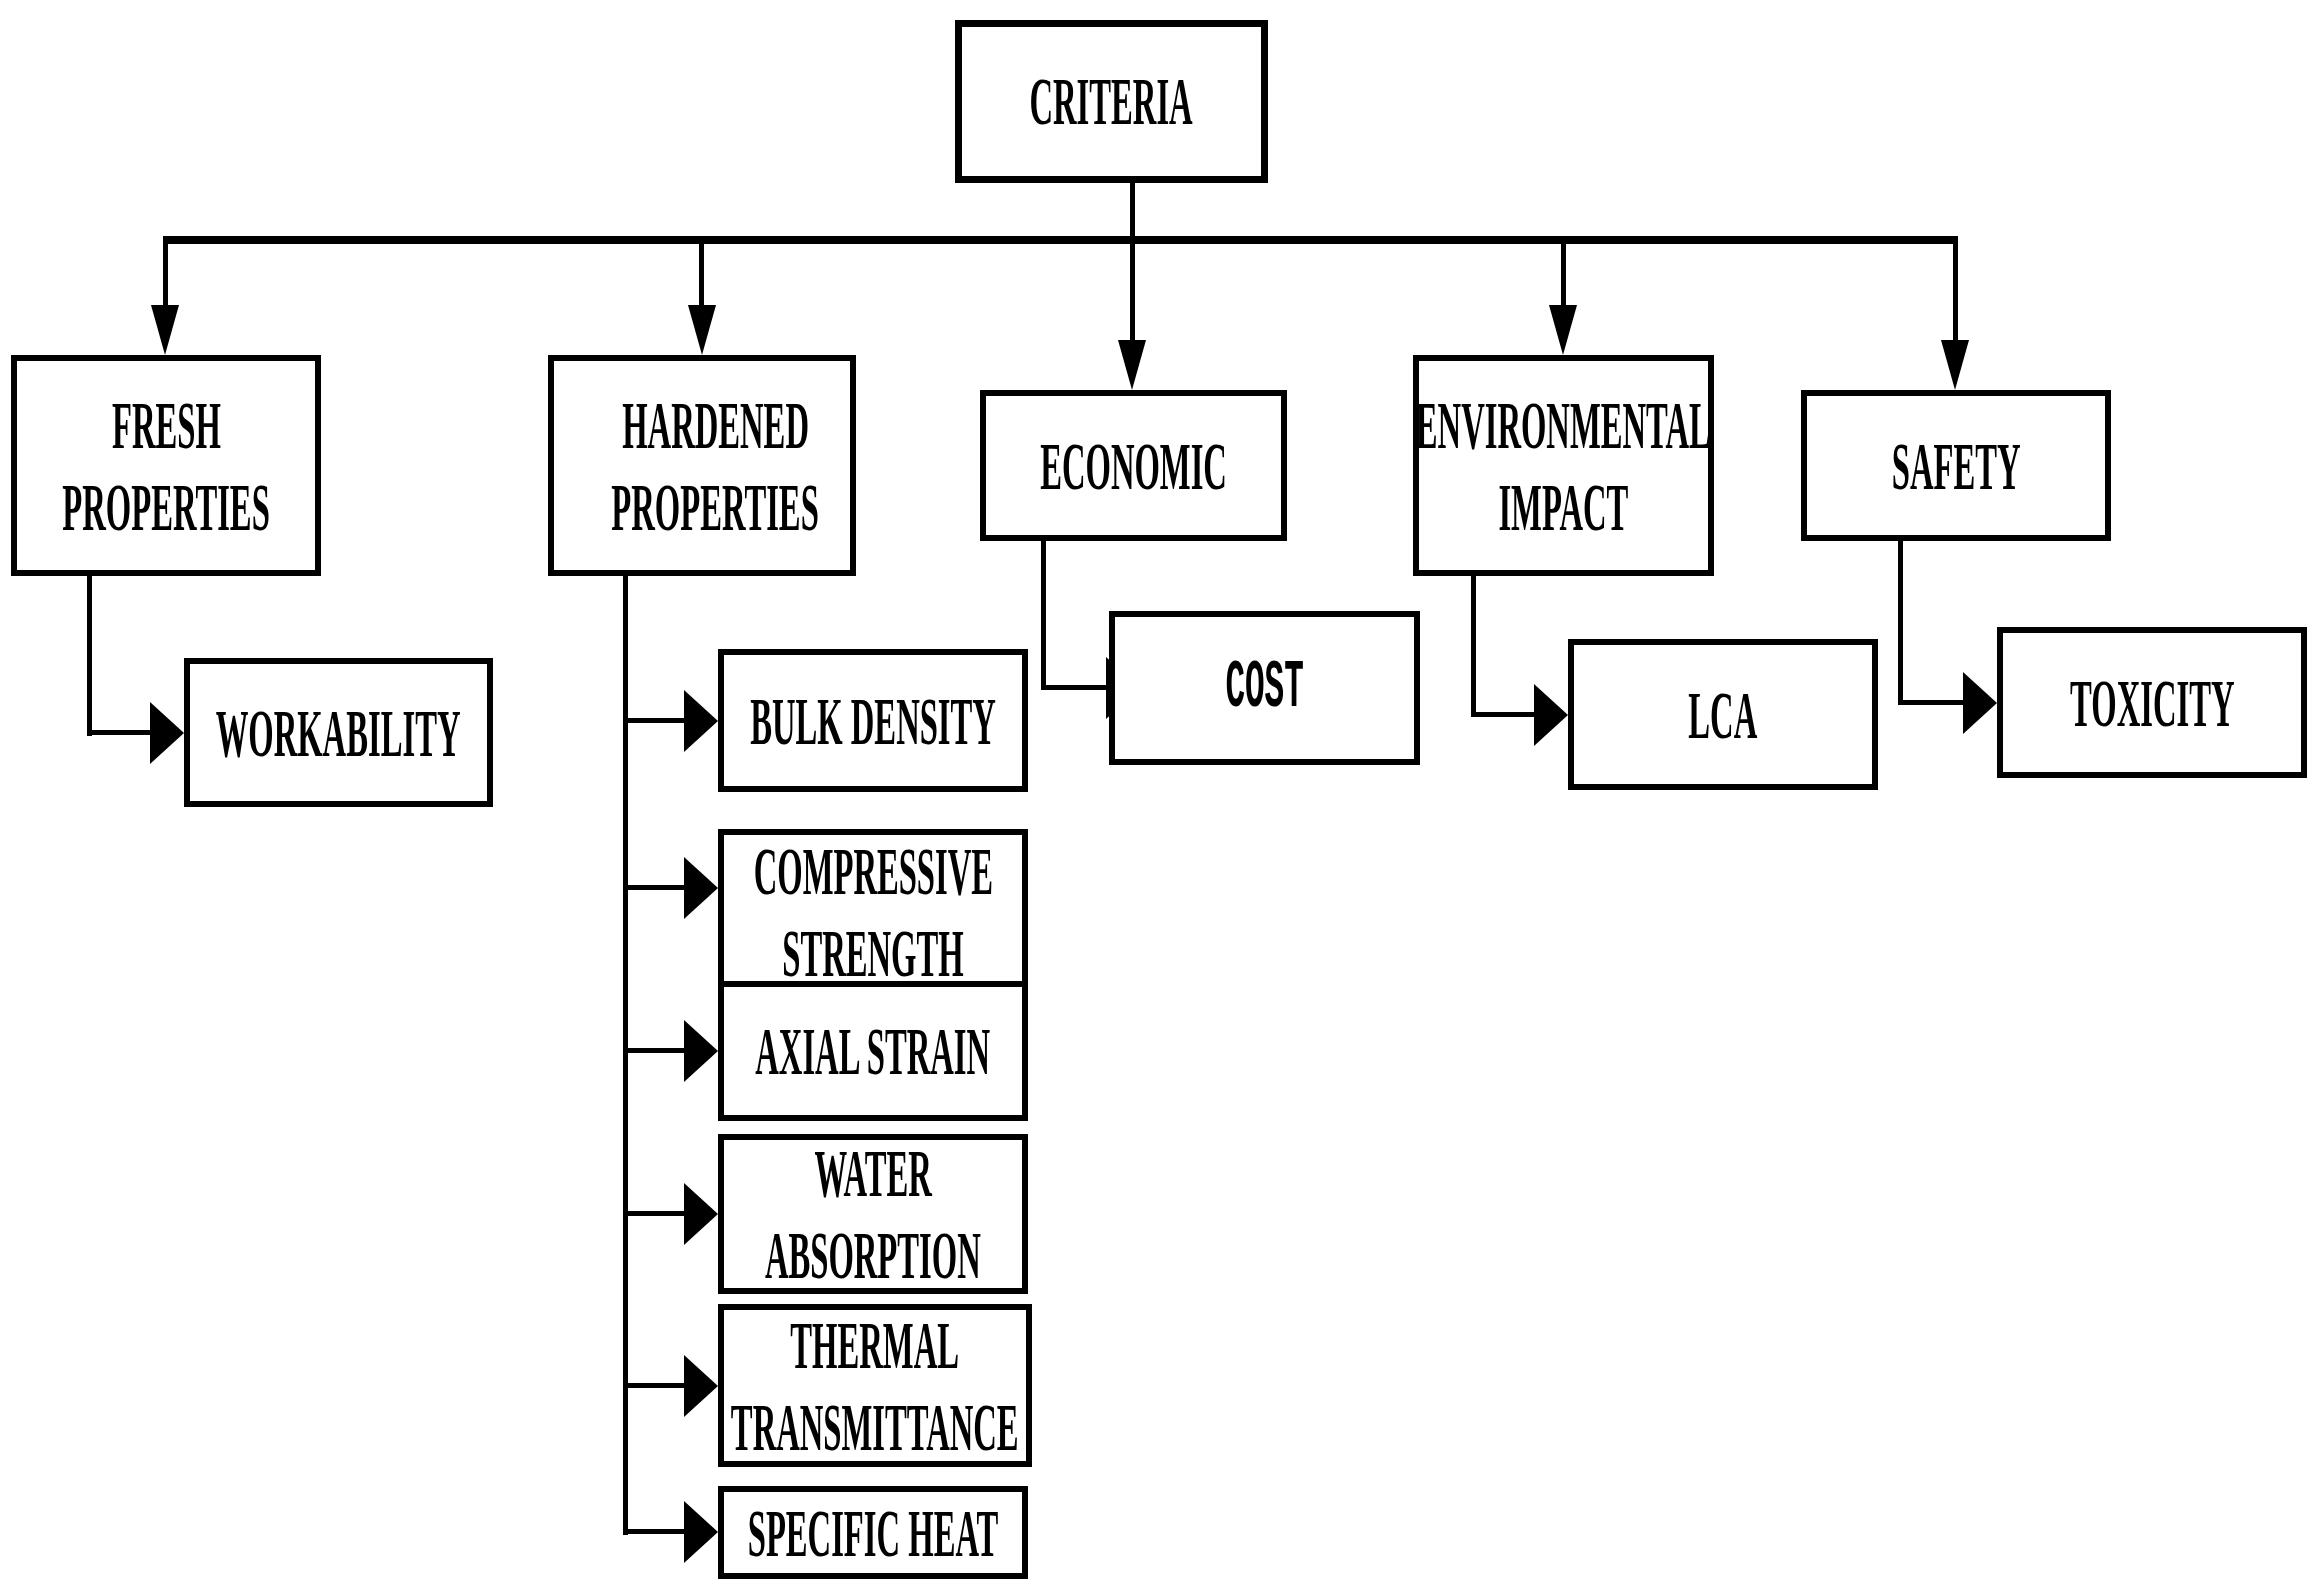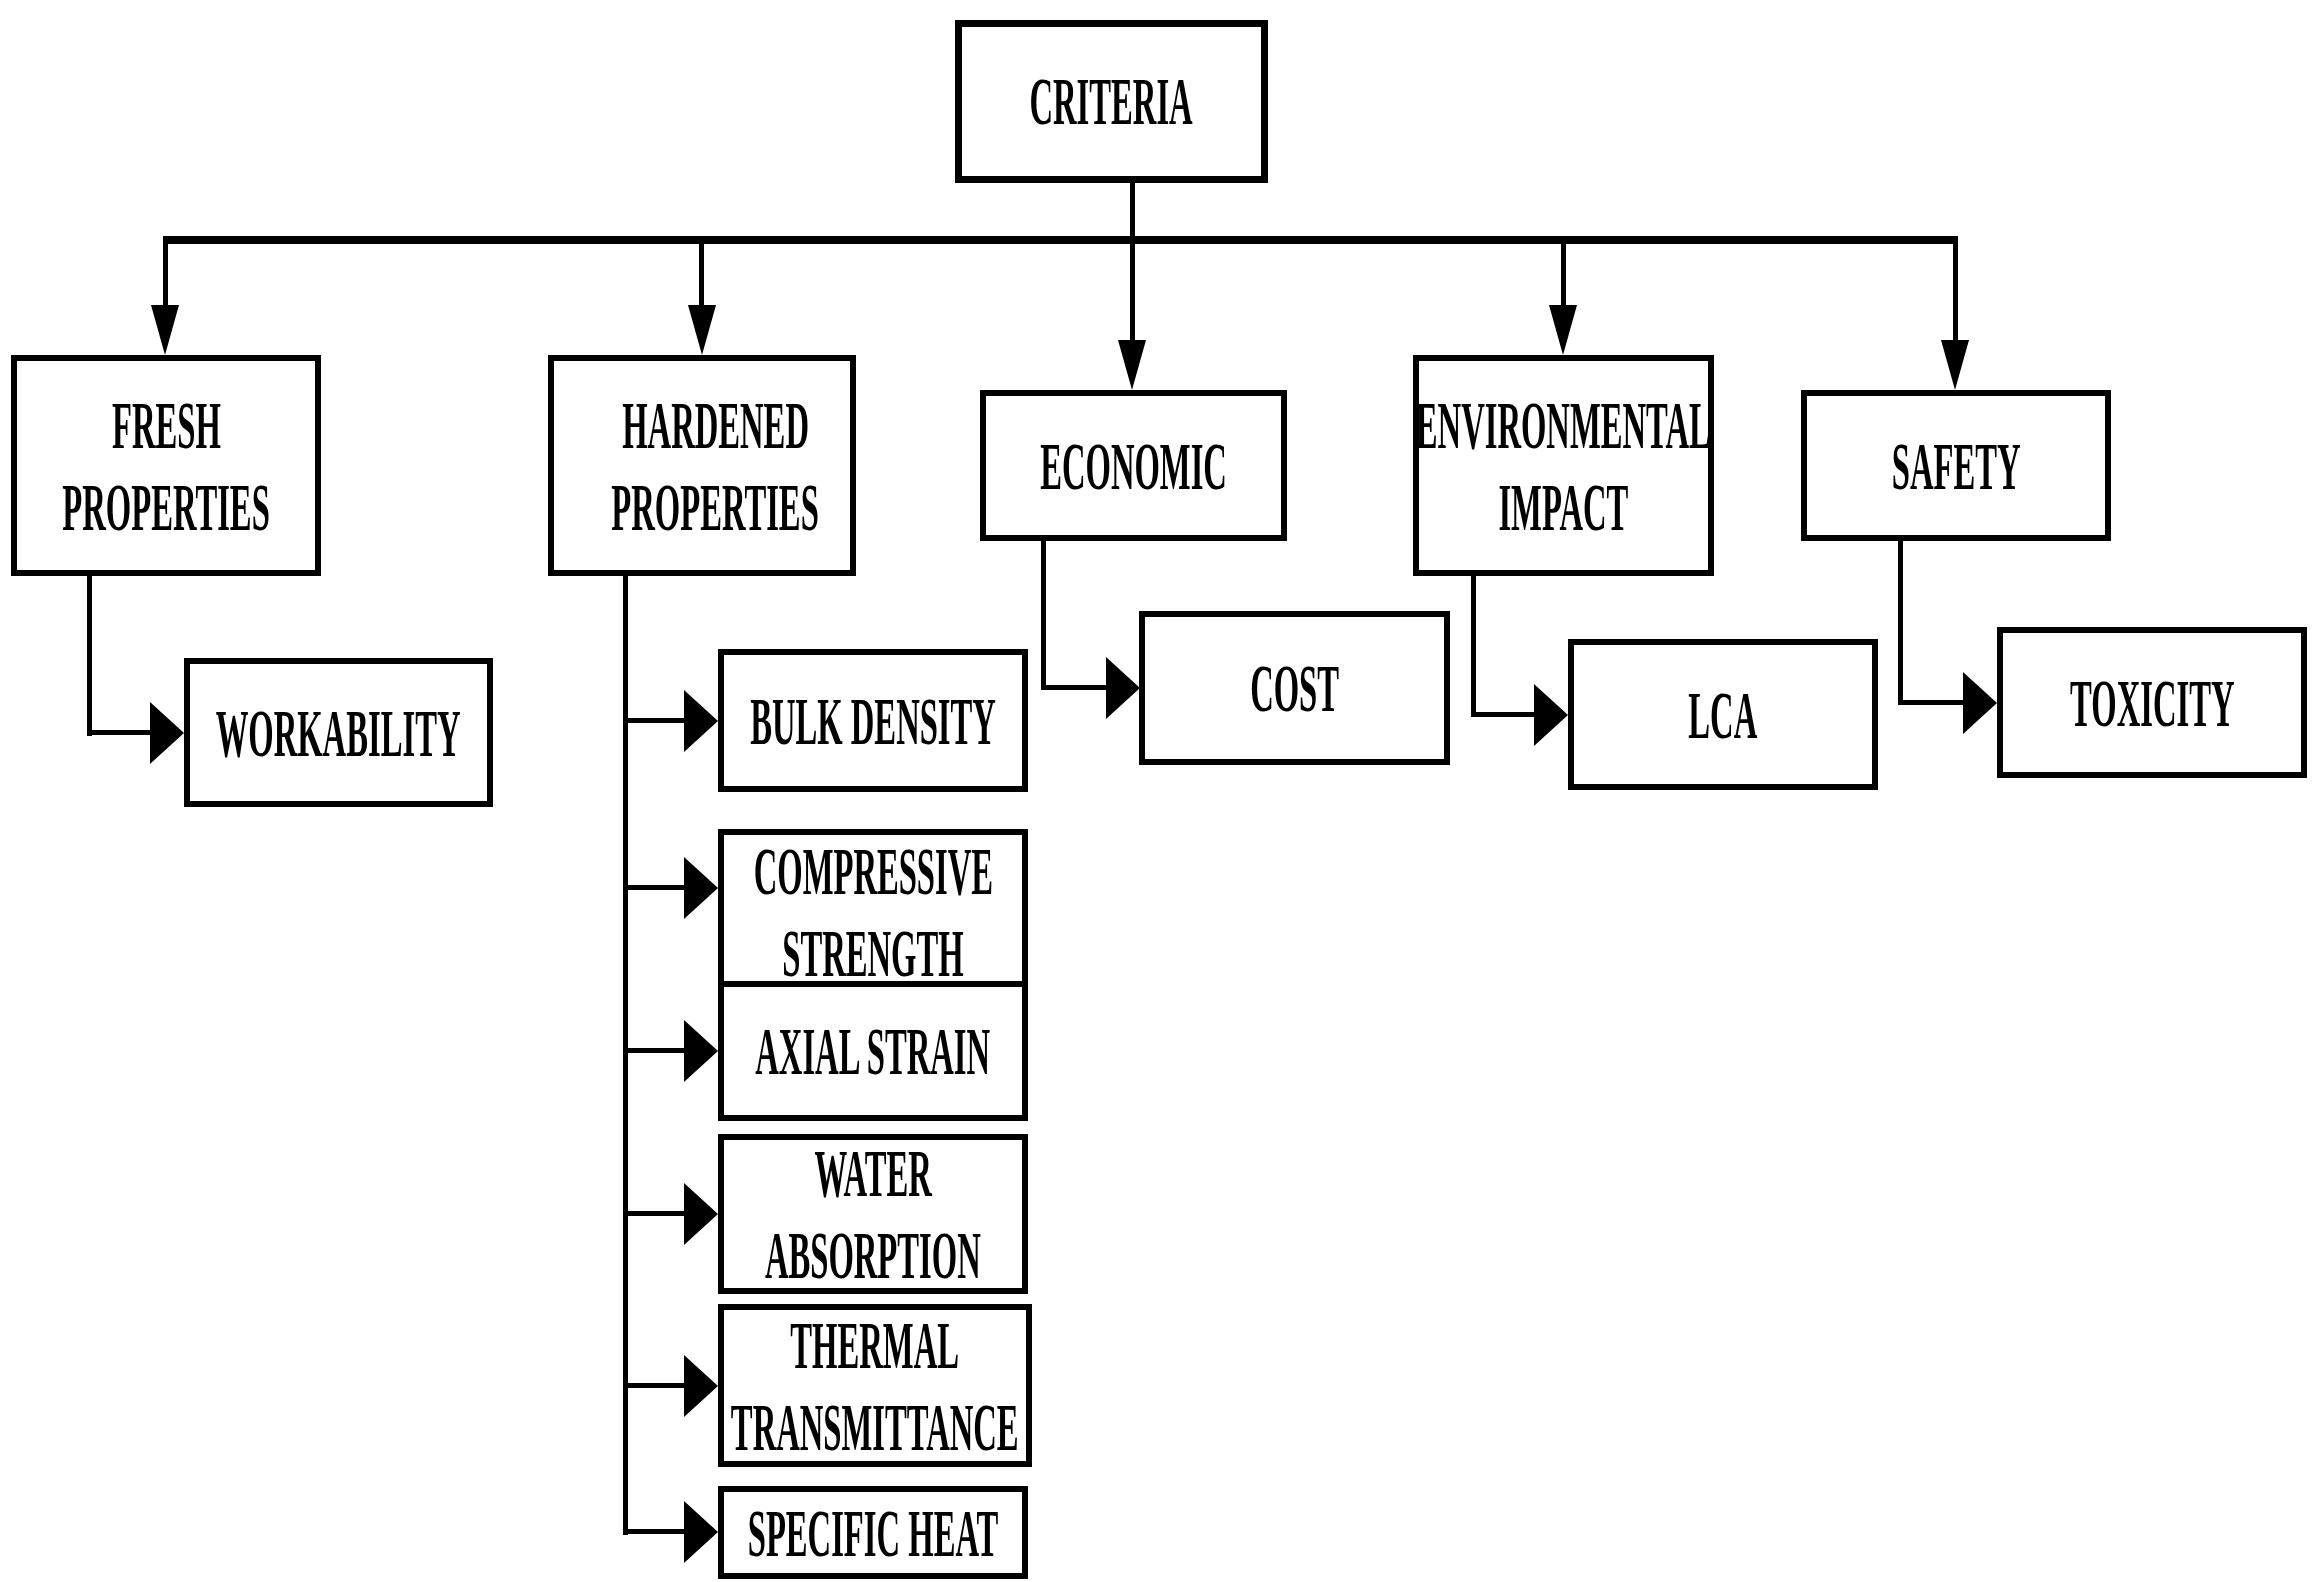--- a/index.html
+++ b/index.html
@@ -107,21 +107,21 @@
   <div class="vline" style="left:87px; top:576px; width:5.2px; height:160px;"></div>
   <div class="hline" style="left:87px; top:730px; width:63px; height:5.2px;"></div>
   <div class="arr-right" style="left:150px; top:702px;"></div>
   <div class="node" style="left:184px; top:658px; width:309px; height:149px;">
     <span class="bline">WORKABILITY</span>
   </div>
 
   <div class="vline" style="left:1041px; top:540px; width:5.2px; height:150px;"></div>
   <div class="hline" style="left:1041px; top:685px; width:65px; height:5.2px;"></div>
   <div class="arr-right" style="left:1106px; top:657px;"></div>
-  <div class="node" style="left:1139px; top:611px; width:311px; height:154px;">
+  <div class="node" style="left:1109px; top:611px; width:311px; height:154px;font-family:Liberation Mono, monospace;">
     <span class="bline">COST</span>
   </div>
 
   <div class="vline" style="left:1471px; top:576px; width:5.2px; height:141px;"></div>
   <div class="hline" style="left:1471px; top:712px; width:63px; height:5.2px;"></div>
   <div class="arr-right" style="left:1534px; top:684px;"></div>
   <div class="node" style="left:1568px; top:639px; width:310px; height:151px;">
     <span class="bline">LCA</span>
   </div>
 

